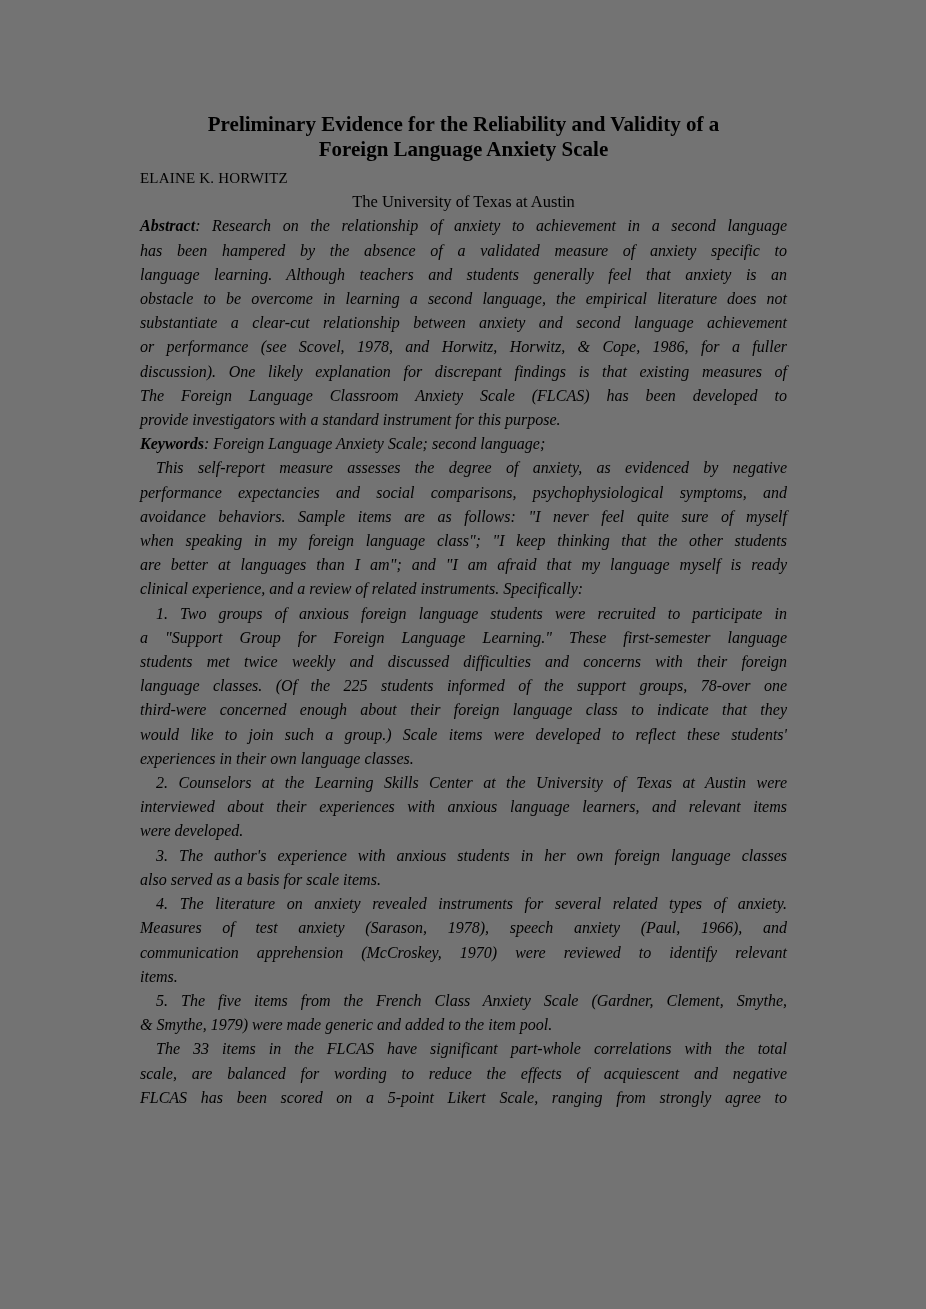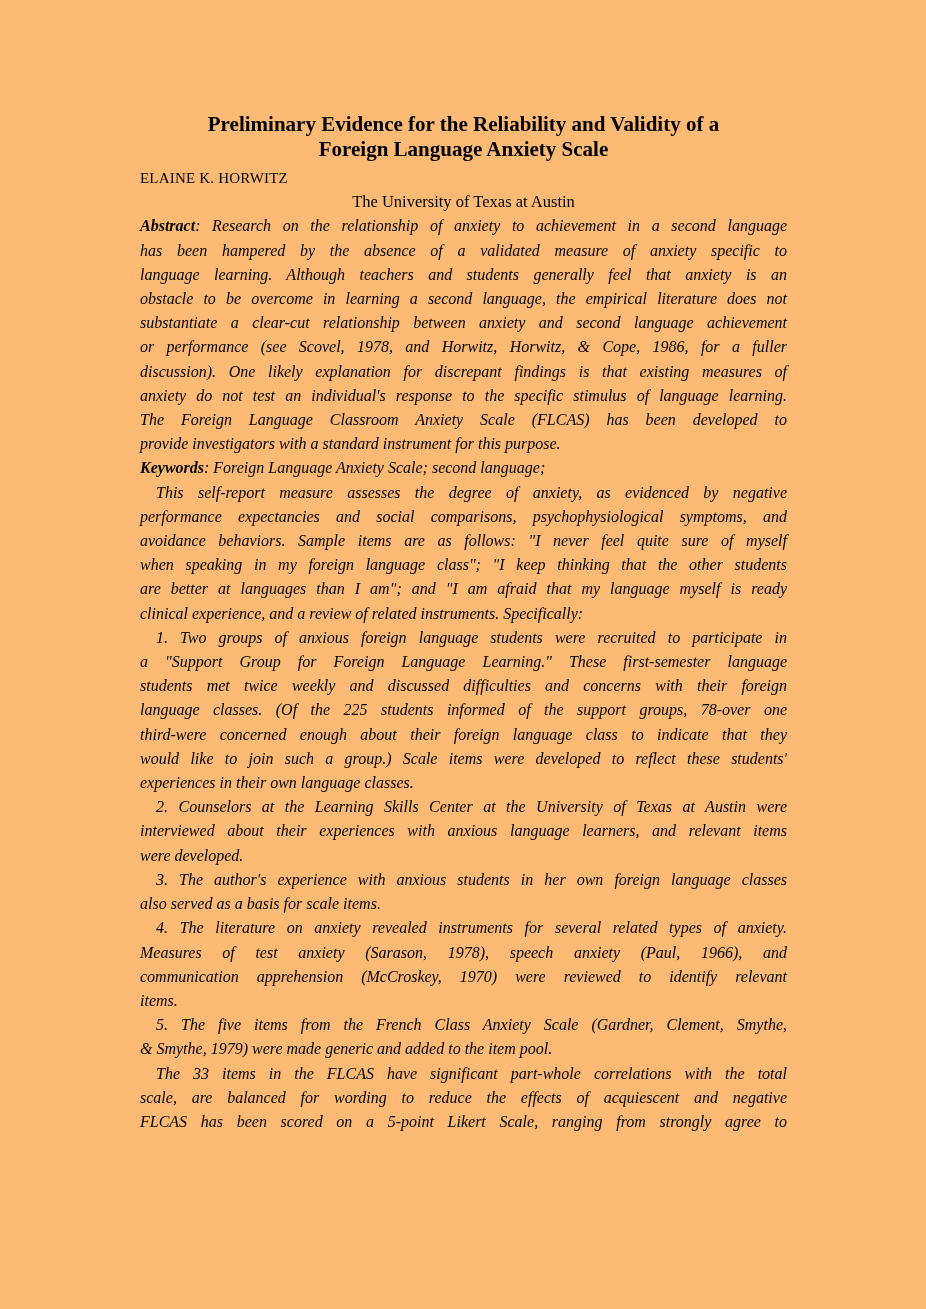--- a/index.html
+++ b/index.html
@@ -12,21 +12,21 @@
     height: 1309px;
     overflow: hidden;
     color: #000000;
     font-family: "Liberation Serif", serif;
   }
   .page {
     box-sizing: border-box;
     width: 926px;
     height: 1309px;
     padding: 112px 139px 4px 140px;
-    background: #fdba74;
+    background: #737373;
   }
   .title-block {
     text-align: center;
     font-weight: bold;
     font-size: 21px;
     line-height: 25px;
     margin-bottom: 4px;
   }
   .byline {
     font-size: 15px;
@@ -71,21 +71,20 @@
   <div class="affiliation">The University of Texas at Austin</div>
   <div class="doc-body">
       <div class="paragraph">
         <div class="line just"><span class="lead">Abstract</span>: Research on the relationship of anxiety to achievement in a second language</div>
         <div class="line just">has been hampered by the absence of a validated measure of anxiety specific to</div>
         <div class="line just">language learning. Although teachers and students generally feel that anxiety is an</div>
         <div class="line just">obstacle to be overcome in learning a second language, the empirical literature does not</div>
         <div class="line just">substantiate a clear-cut relationship between anxiety and second language achievement</div>
         <div class="line just">or performance (see Scovel, 1978, and Horwitz, Horwitz, &amp; Cope, 1986, for a fuller</div>
         <div class="line just">discussion). One likely explanation for discrepant findings is that existing measures of</div>
-        <div class="line just">anxiety do not test an individual's response to the specific stimulus of language learning.</div>
         <div class="line just">The Foreign Language Classroom Anxiety Scale (FLCAS) has been developed to</div>
         <div class="line">provide investigators with a standard instrument for this purpose.</div>
       </div>
       <div class="paragraph">
         <div class="line"><span class="lead">Keywords</span>: Foreign Language Anxiety Scale; second language;</div>
       </div>
       <div class="paragraph">
         <div class="line just indent">This self-report measure assesses the degree of anxiety, as evidenced by negative</div>
         <div class="line just">performance expectancies and social comparisons, psychophysiological symptoms, and</div>
         <div class="line just">avoidance behaviors. Sample items are as follows: "I never feel quite sure of myself</div>

